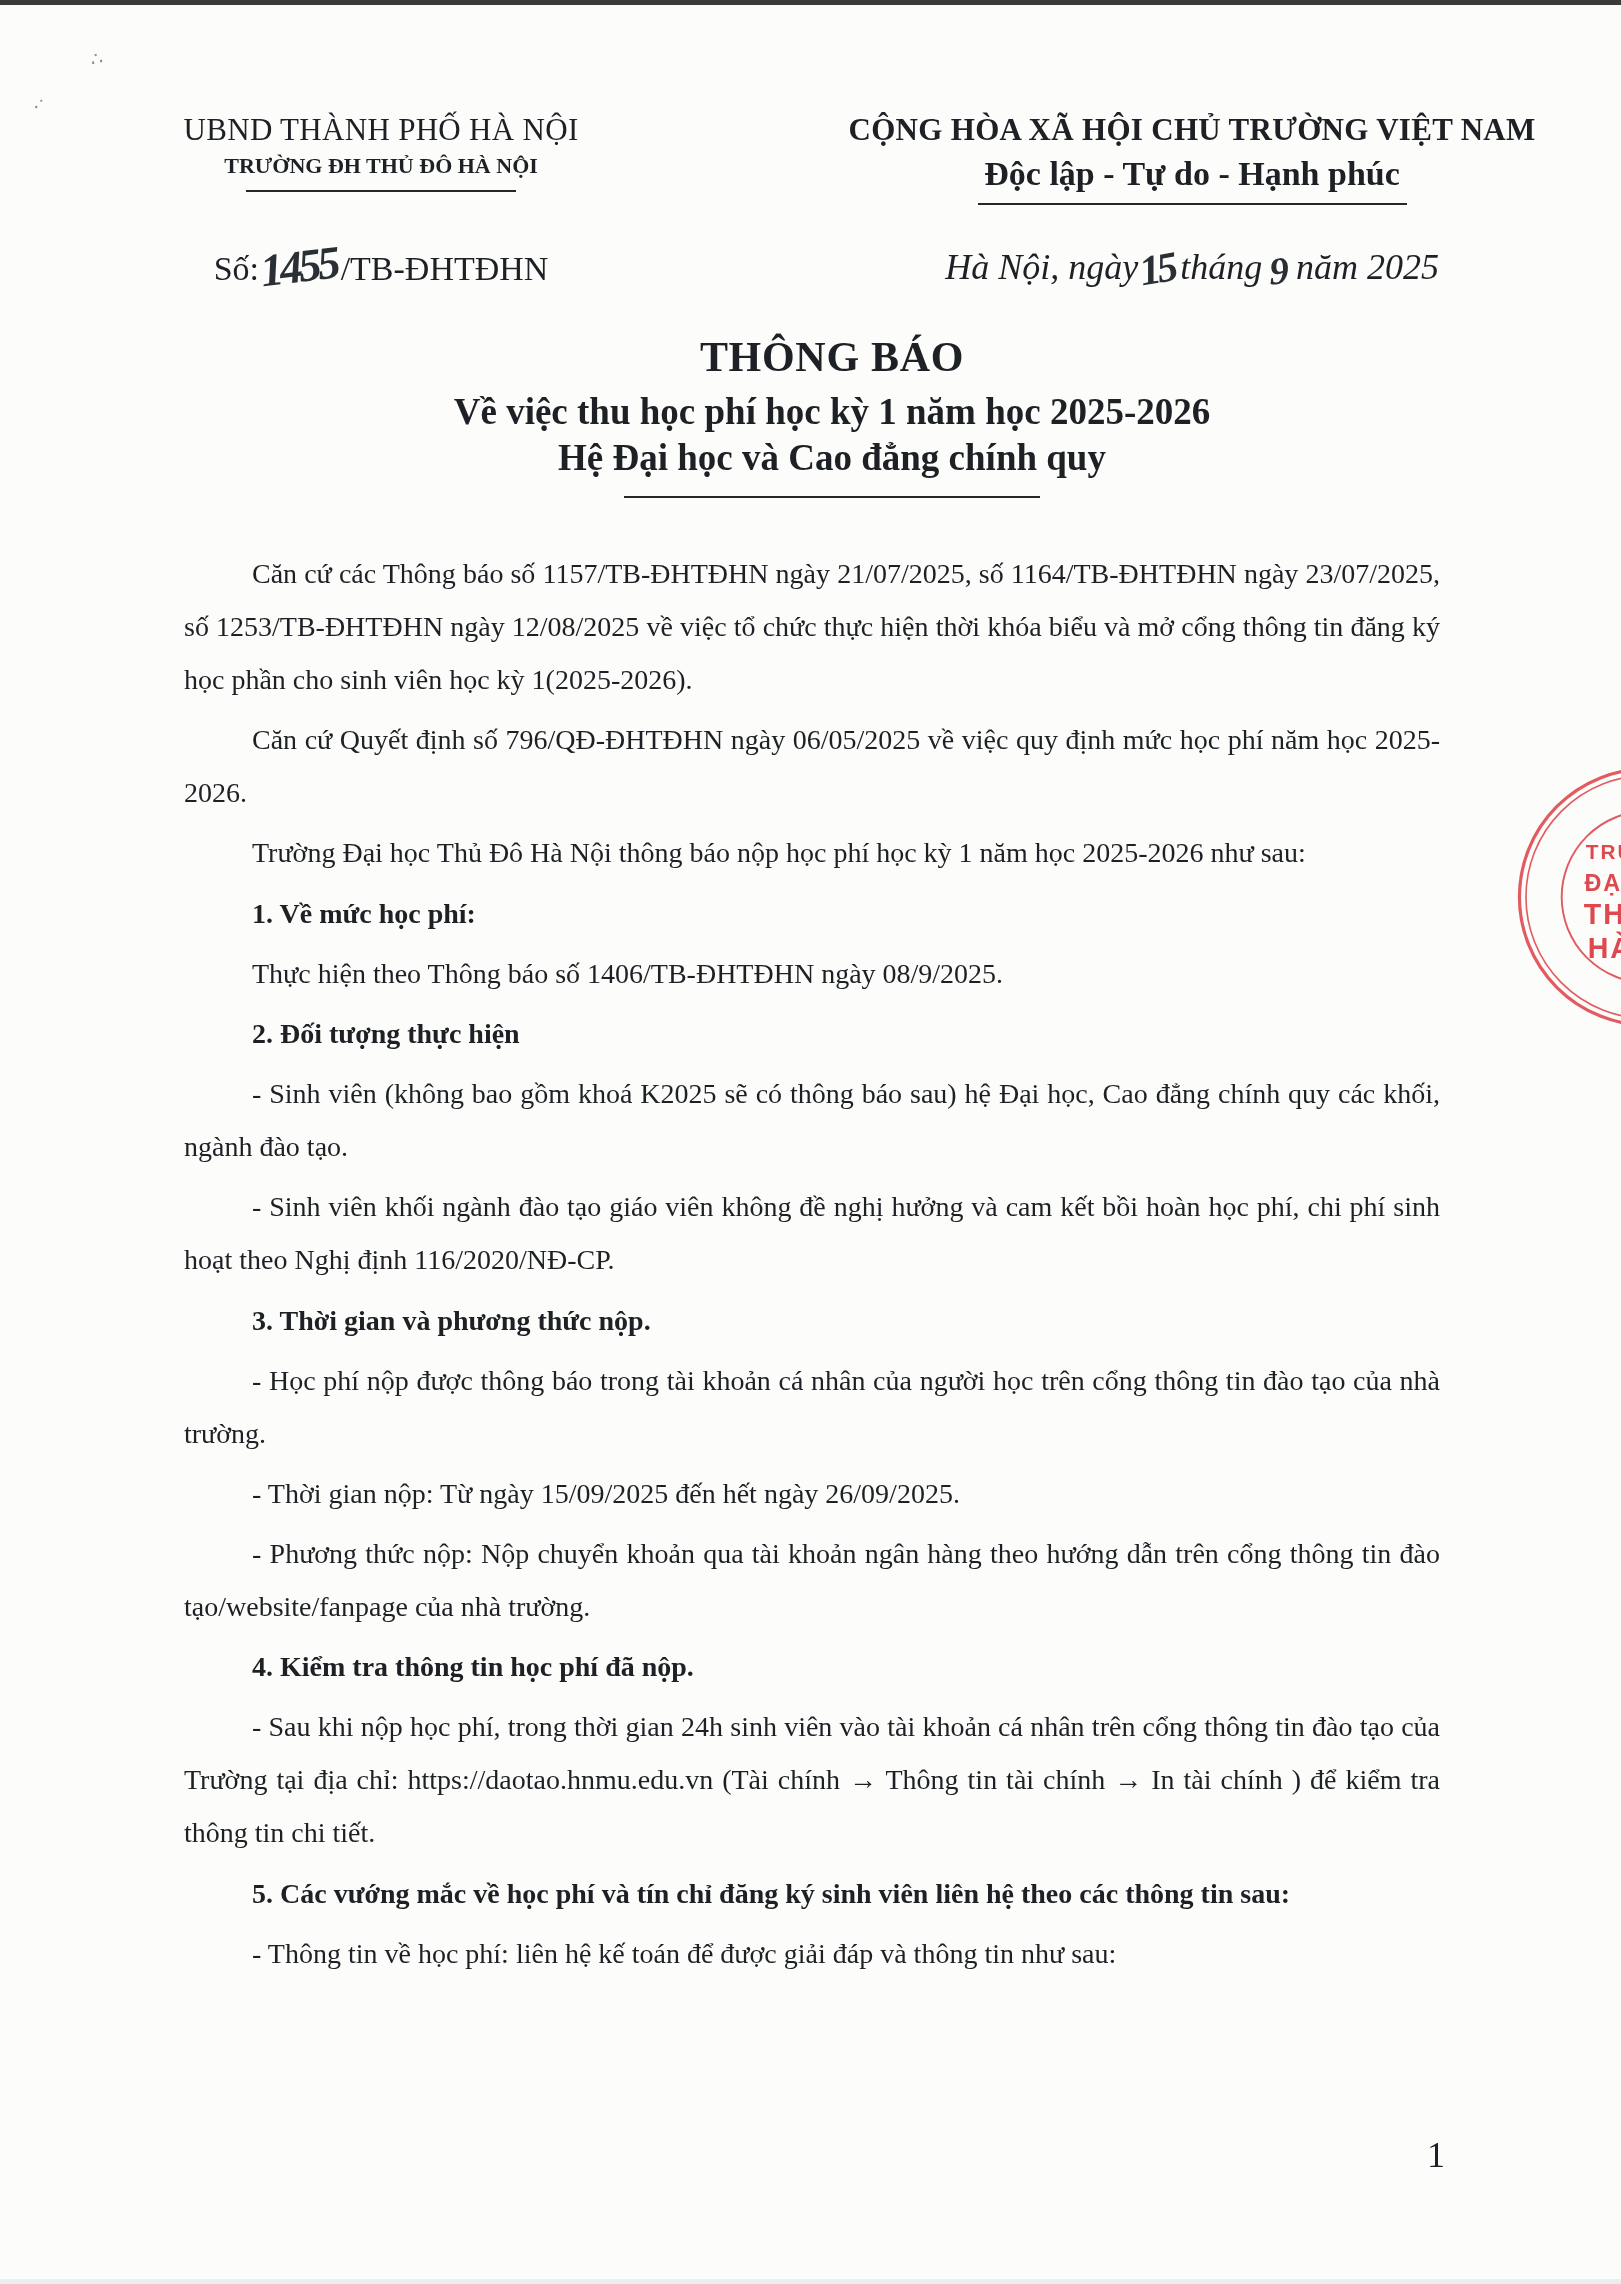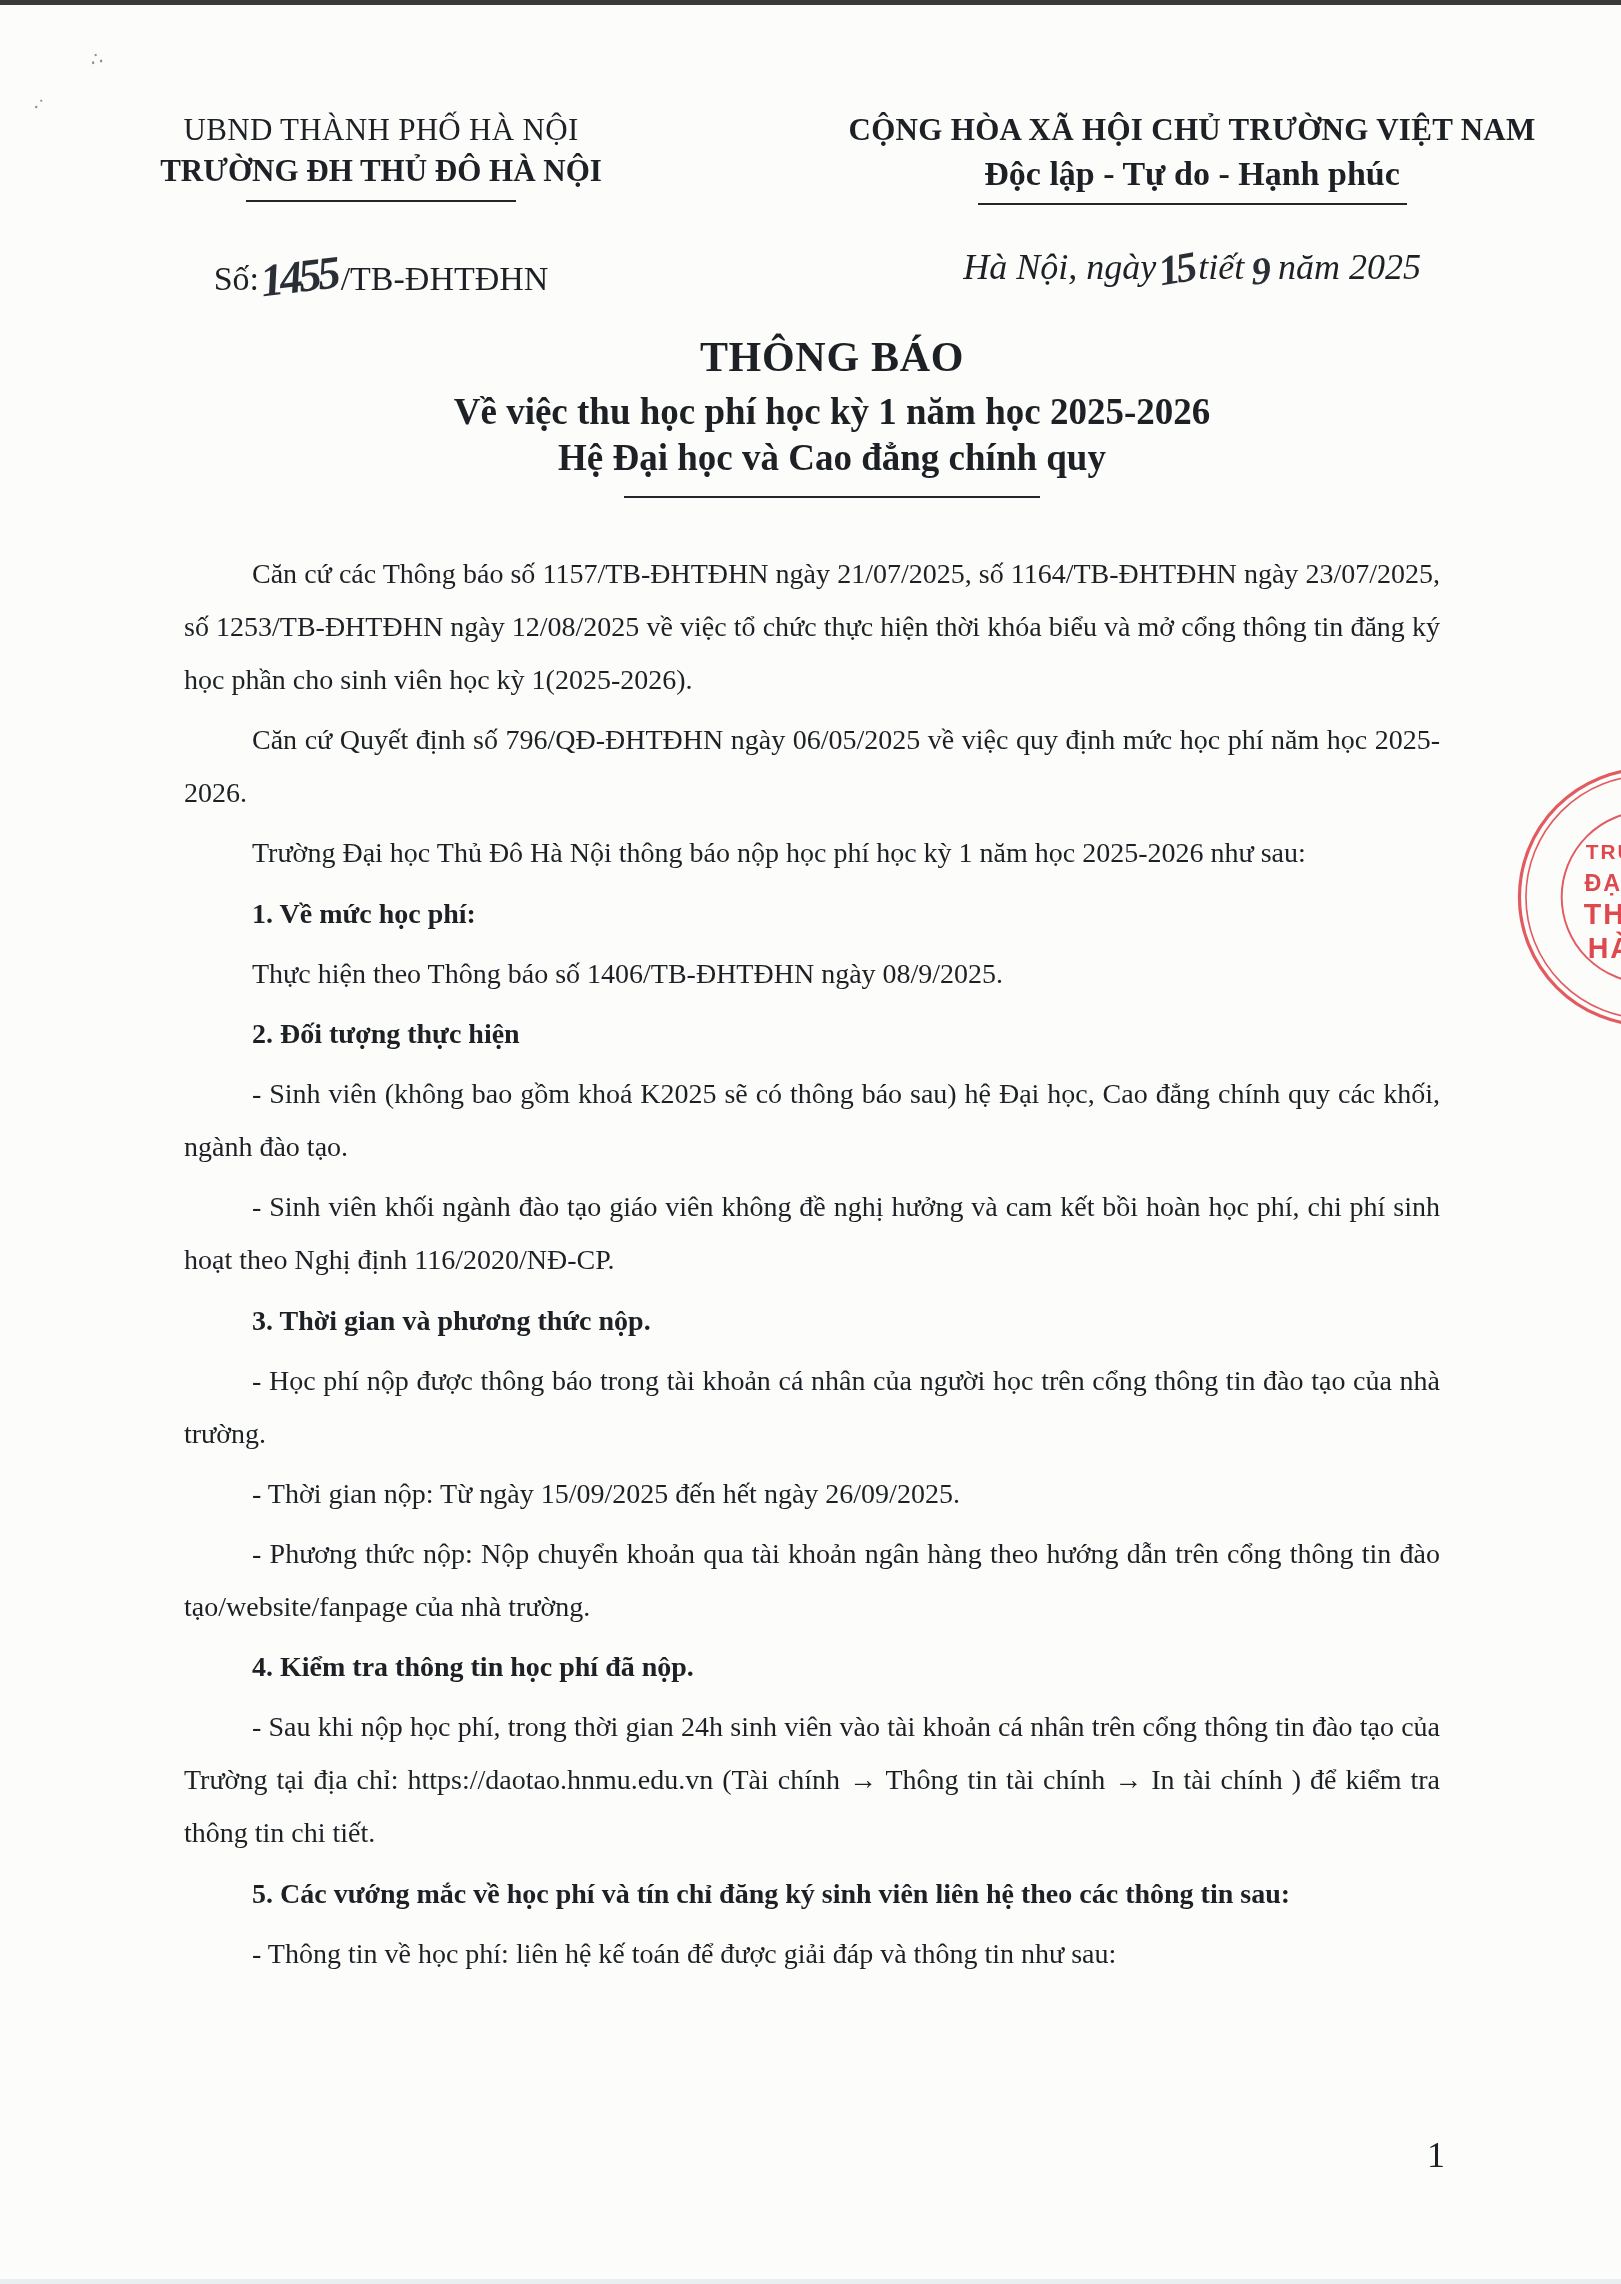--- a/index.html
+++ b/index.html
@@ -29,21 +29,21 @@
   .pm2{top:96px;left:32.5px;transform:rotate(8deg);}
 
   
   .header-row{
     position:absolute;top:112px;left:0;width:100%;
     display:flex;flex-direction:row;margin-left:8px;
   }
   .header-left{width:46%;text-align:center;}
   .header-right{width:54%;text-align:center;}
   .h-line1{font-size:31px;letter-spacing:0.3px;}
-  .h-line2{font-size:31px;font-weight:bold;margin-top:5.2px;}
+  .h-line2{font-size:22px;font-weight:bold;margin-top:5.2px;}
   .hr-line1{font-size:31px;font-weight:bold;letter-spacing:0.3px;}
   .hr-line2{font-size:34px;font-weight:bold;margin-top:6.5px;}
   .rule{height:2.6px;background:#24262a;margin:10.4px auto 0;}
   .rule-left{width:270px;}
   .rule-right{width:429px;}
   .so-line{margin-top:46px;font-size:34px;white-space:nowrap;}
   .date-line{margin-top:36px;font-size:36px;font-style:italic;white-space:nowrap;}
   .handwrite{
     display:inline-block;font-style:italic;font-weight:600;
     letter-spacing:-3.9px;color:#2a2e35;
@@ -103,21 +103,21 @@
       <div class="rule rule-left"></div>
       <div class="so-line">
         <span>Số:</span><span class="handwrite hw-so">1455</span><span>/TB-ĐHTĐHN</span>
       </div>
     </div>
     <div class="header-right">
       <div class="hr-line1">CỘNG HÒA XÃ HỘI CHỦ TRƯỜNG VIỆT NAM</div>
       <div class="hr-line2">Độc lập - Tự do - Hạnh phúc</div>
       <div class="rule rule-right"></div>
       <div class="date-line">
-        <span>Hà Nội, ngày</span><span class="handwrite hw-day">15</span><span>tiết</span><span class="handwrite hw-month">9</span> <span>năm 2025</span>
+        <span>Hà Nội, ngày</span><span class="handwrite hw-day">15</span><span>tháng</span><span class="handwrite hw-month">9</span> <span>năm 2025</span>
       </div>
     </div>
   </div>
 
   <div class="title-block">
     <div class="title-main">THÔNG BÁO</div>
     <div class="title-sub">Về việc thu học phí học kỳ 1 năm học 2025-2026</div>
     <div class="title-sub" style="margin-top:2.6px;">Hệ Đại học và Cao đẳng chính quy</div>
     <div class="title-rule"></div>
   </div>

